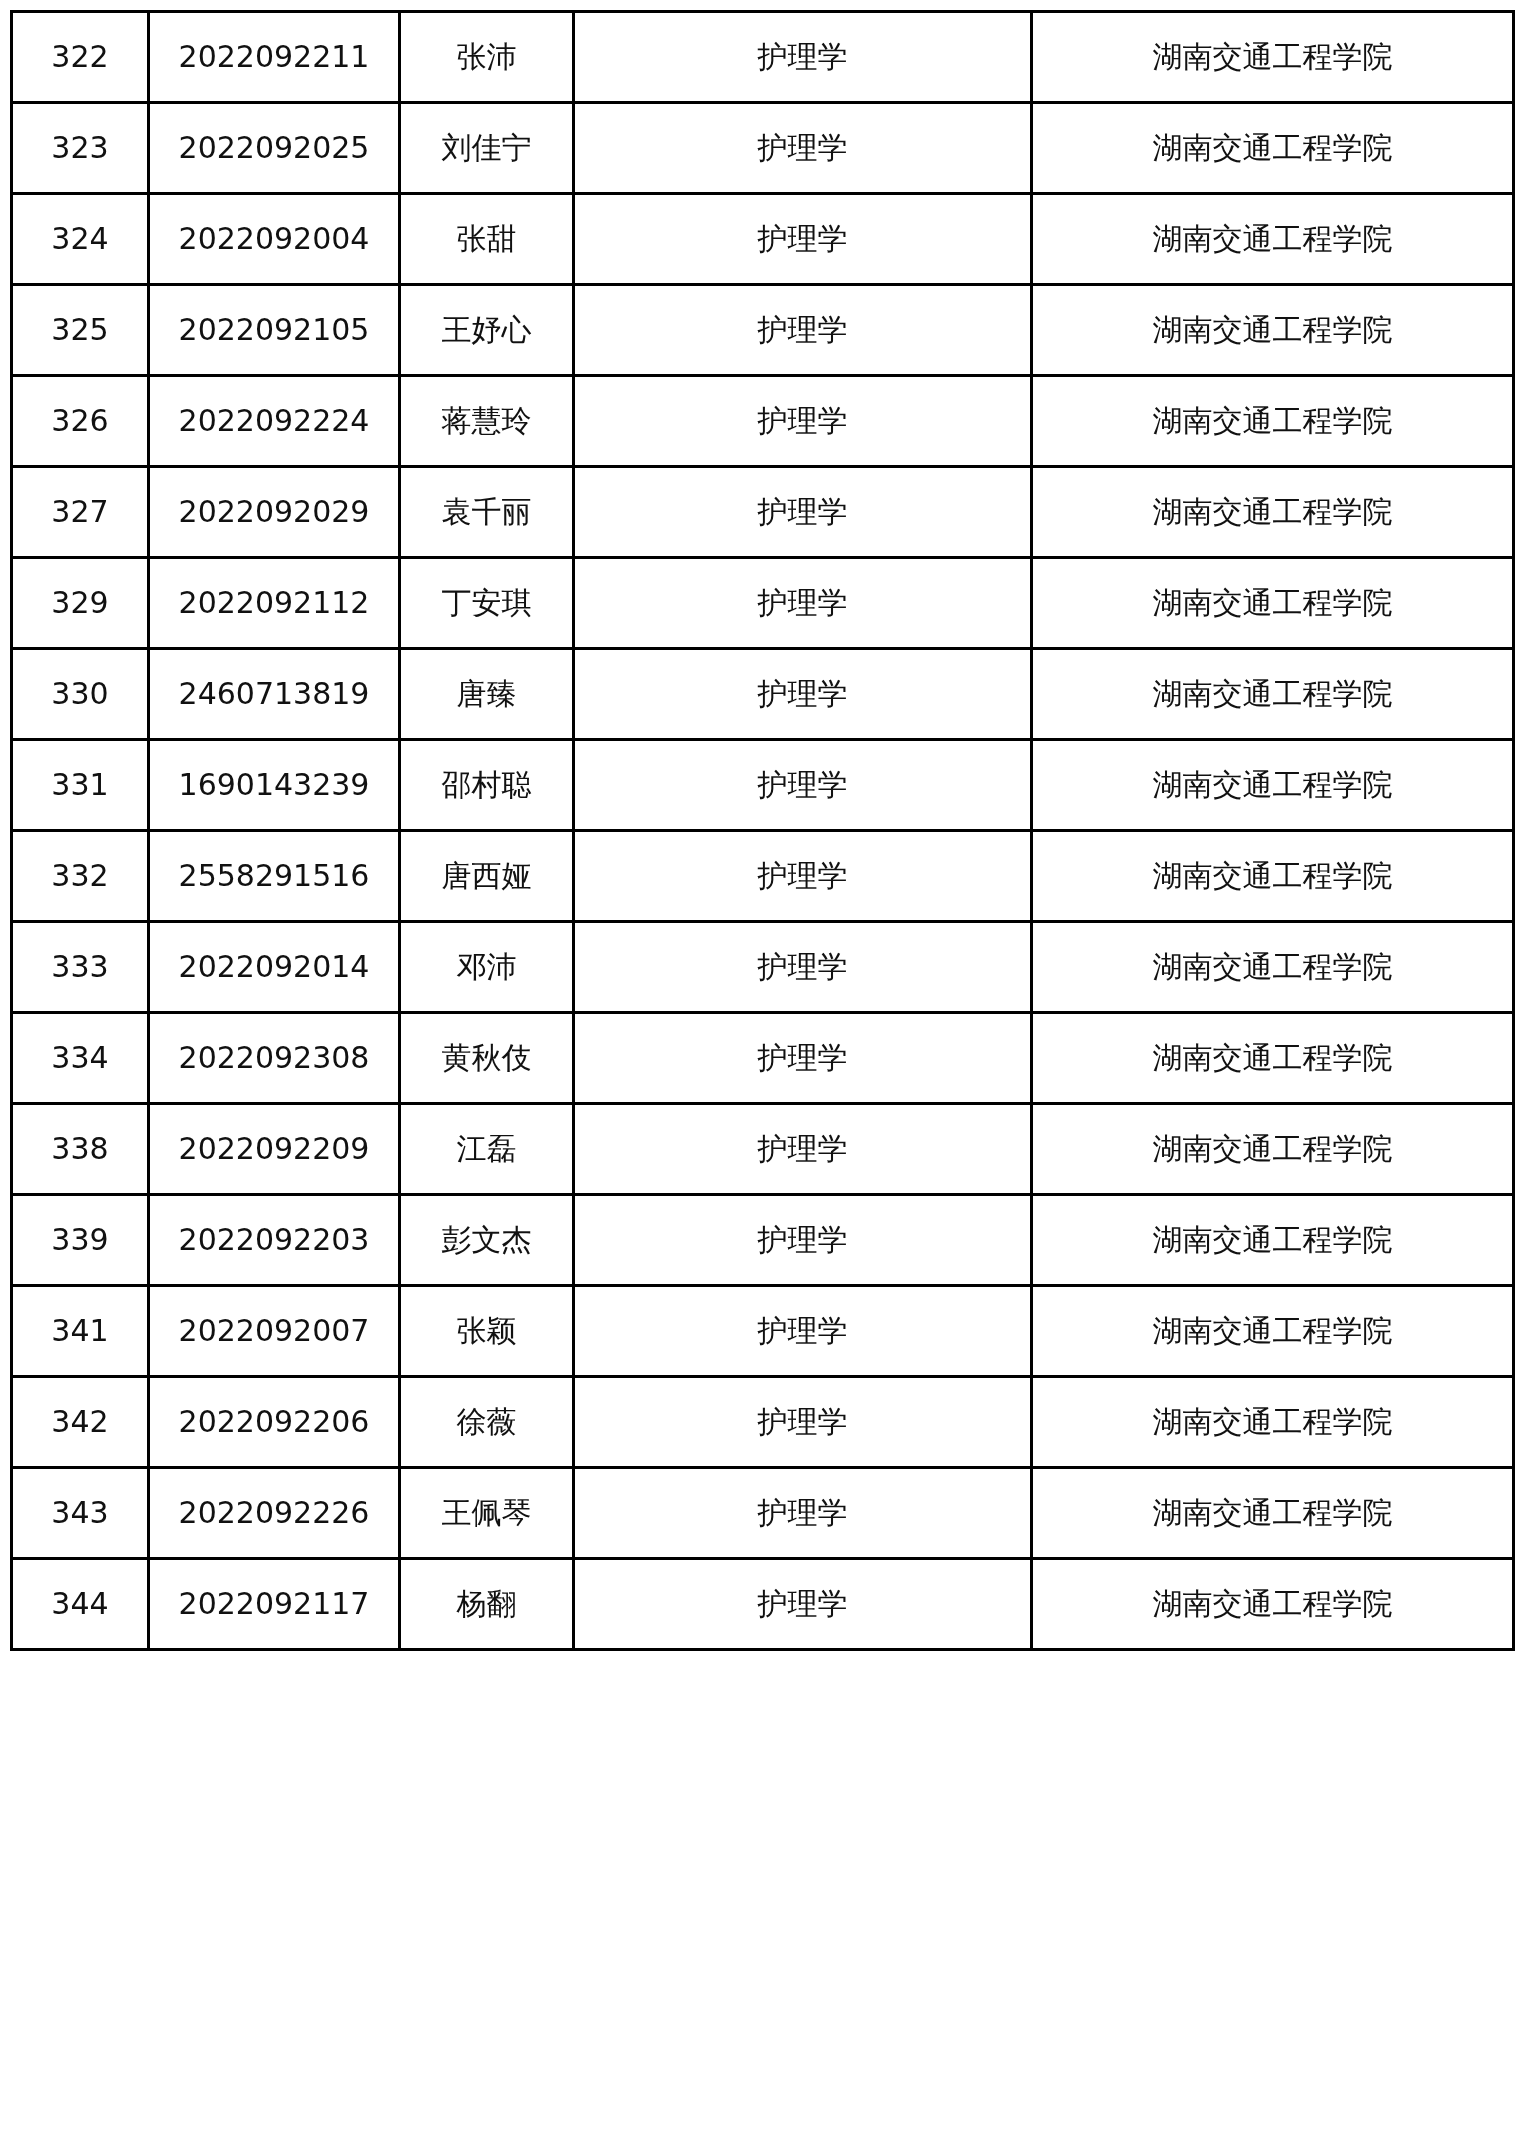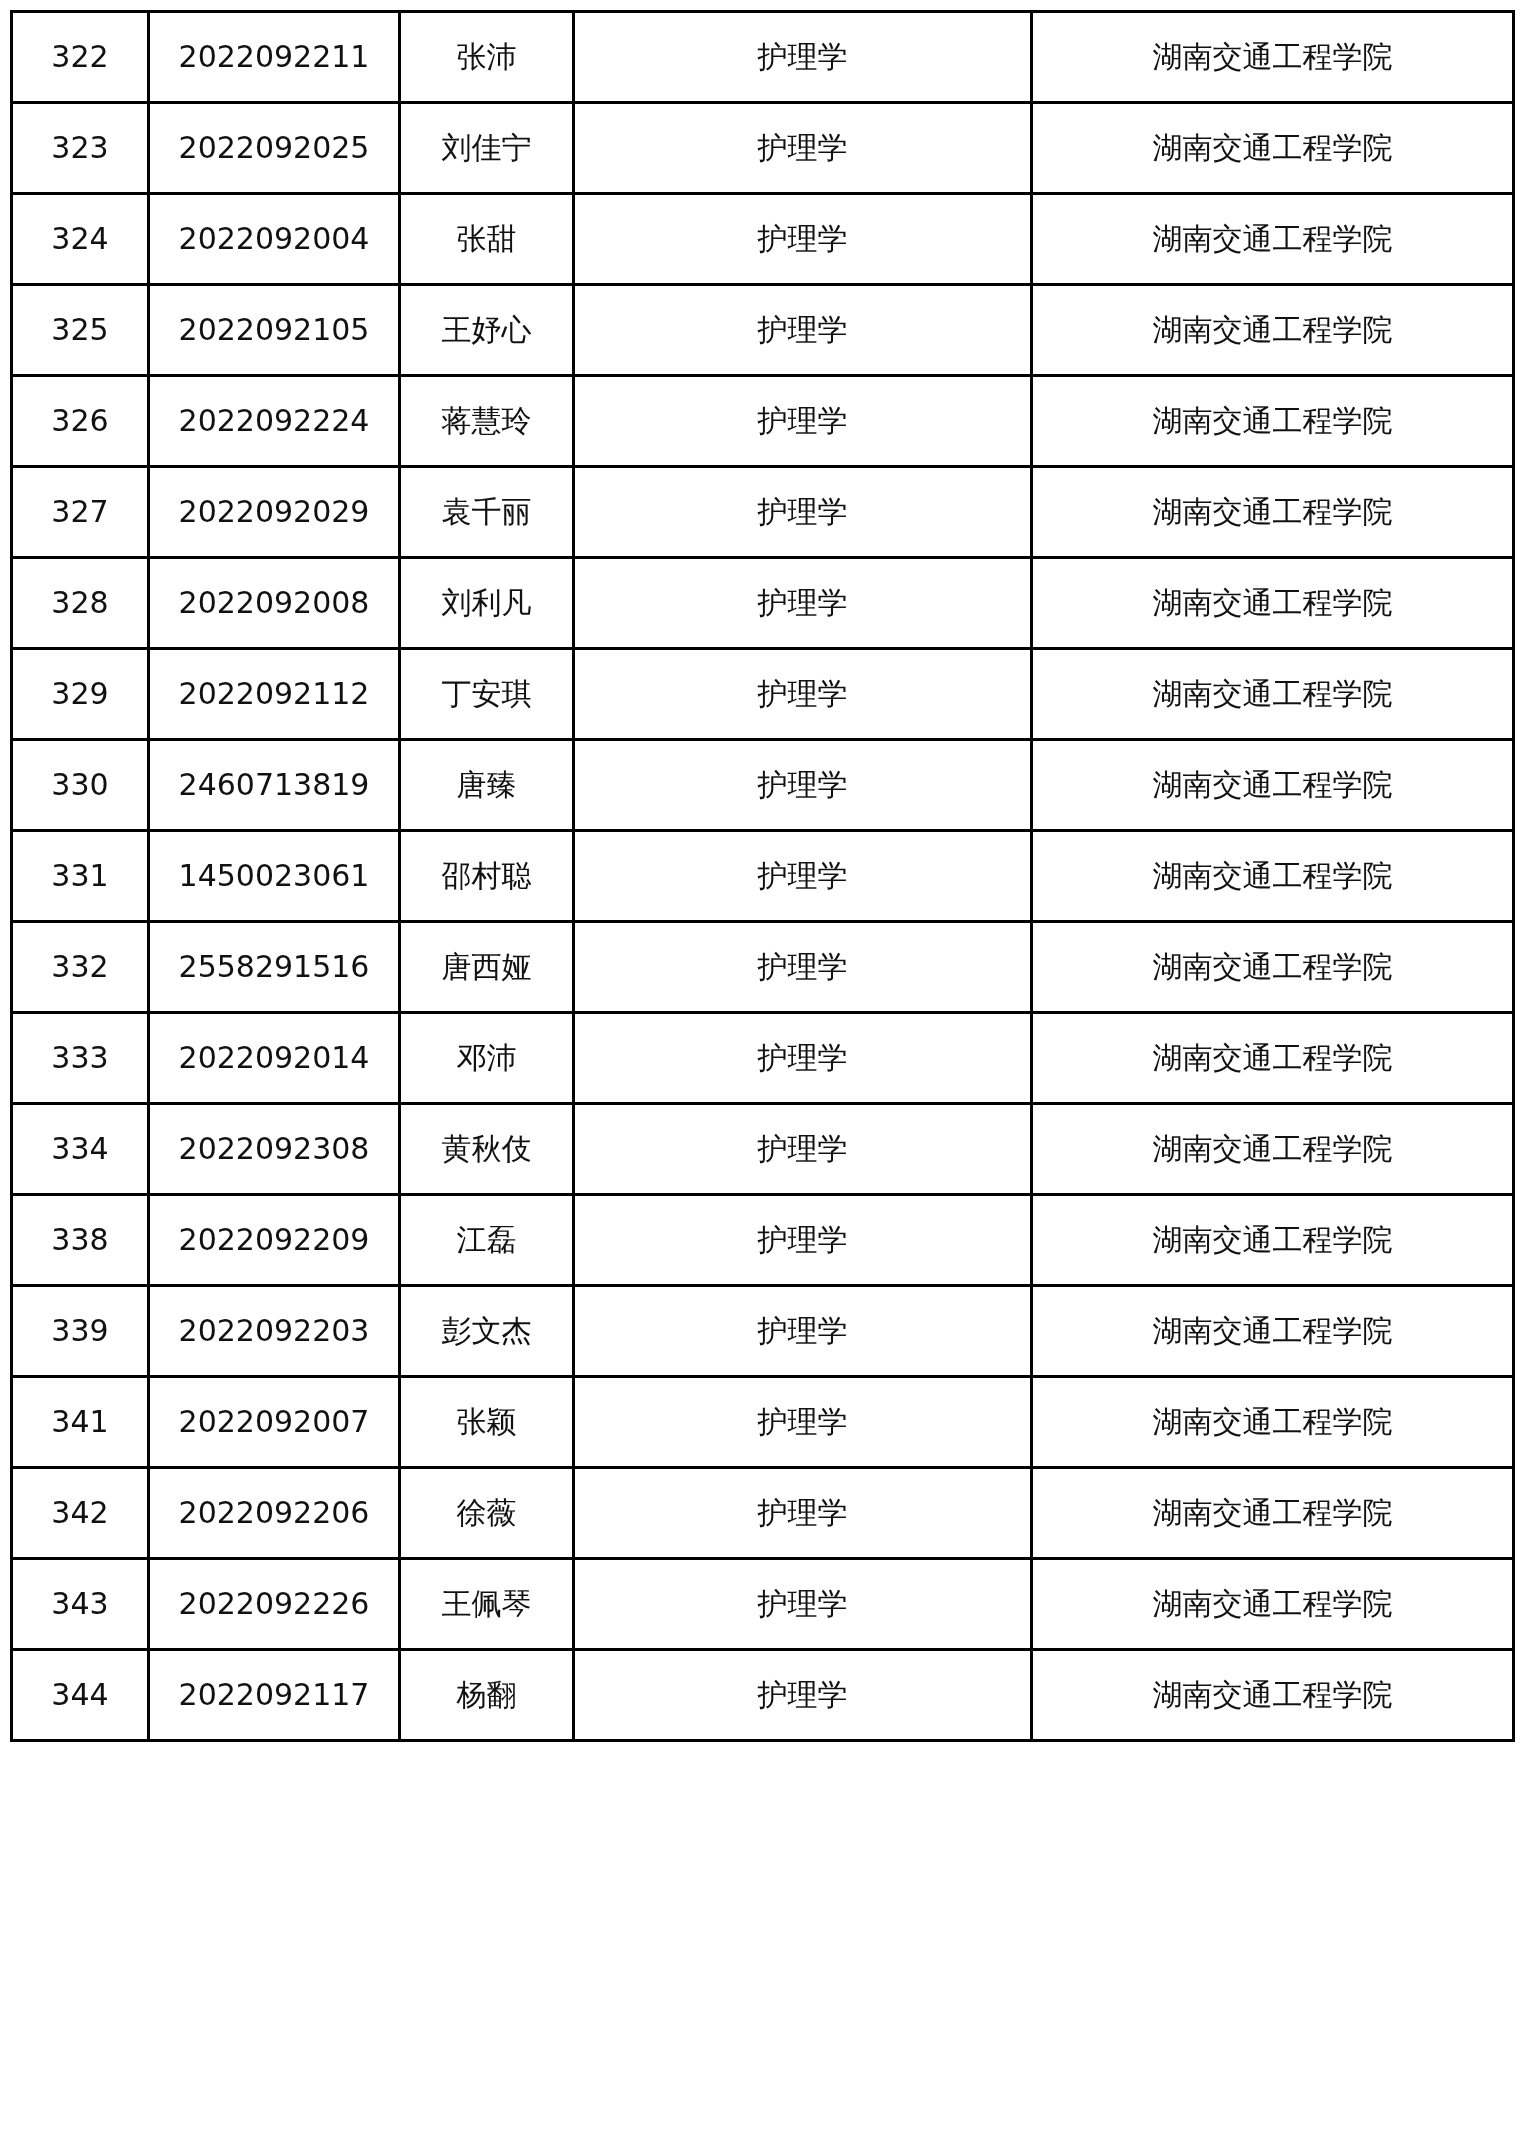--- a/index.html
+++ b/index.html
@@ -92,43 +92,36 @@
           <td>湖南交通工程学院</td>
         </tr>
         <tr>
           <td>327</td>
           <td>2022092029</td>
           <td>袁千丽</td>
           <td>护理学</td>
           <td>湖南交通工程学院</td>
         </tr>
         <tr>
-          <td>328</td>
-          <td>2022092008</td>
-          <td>刘利凡</td>
-          <td>护理学</td>
-          <td>湖南交通工程学院</td>
-        </tr>
-        <tr>
           <td>329</td>
           <td>2022092112</td>
           <td>丁安琪</td>
           <td>护理学</td>
           <td>湖南交通工程学院</td>
         </tr>
         <tr>
           <td>330</td>
           <td>2460713819</td>
           <td>唐臻</td>
           <td>护理学</td>
           <td>湖南交通工程学院</td>
         </tr>
         <tr>
           <td>331</td>
-          <td>1450023061</td>
+          <td>1690143239</td>
           <td>邵村聪</td>
           <td>护理学</td>
           <td>湖南交通工程学院</td>
         </tr>
         <tr>
           <td>332</td>
           <td>2558291516</td>
           <td>唐西娅</td>
           <td>护理学</td>
           <td>湖南交通工程学院</td>

